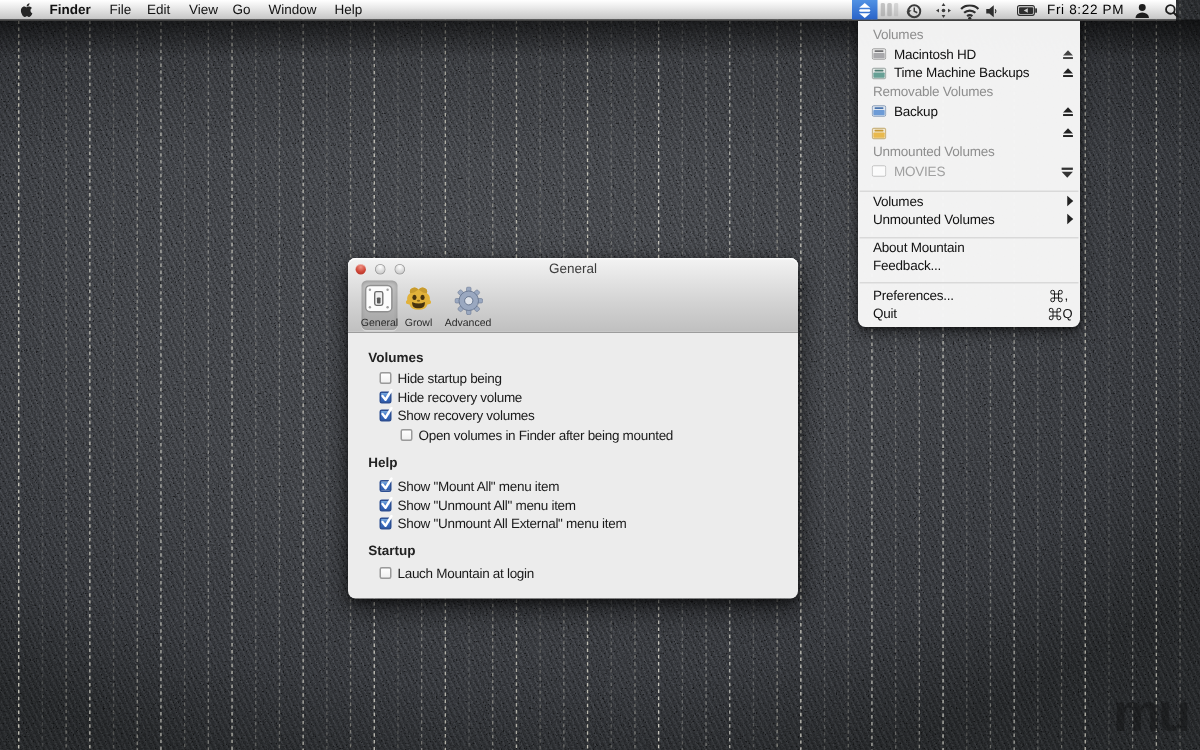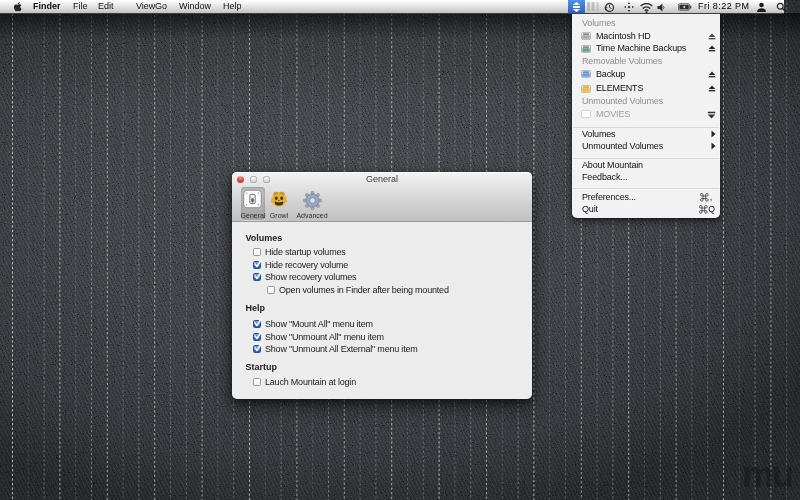--- a/index.html
+++ b/index.html
@@ -132,21 +132,21 @@
     <text x="742" y="487" font-size="36" font-family="Liberation Sans" fill="#131415" opacity="0.5" font-weight="bold" letter-spacing="-2">mu</text>
   </svg>
 
   <div id="menubar">
     <svg class="abs" style="left:13px;top:2.2px" width="9.5" height="9.5" viewBox="0 0 170 170">
       <path fill="#262626" d="M150.37 130.25c-2.45 5.66-5.35 10.87-8.71 15.66-4.58 6.53-8.33 11.05-11.22 13.56-4.48 4.12-9.28 6.23-14.42 6.35-3.69 0-8.14-1.05-13.32-3.18-5.197-2.12-9.973-3.17-14.34-3.17-4.58 0-9.492 1.05-14.746 3.17-5.262 2.13-9.501 3.24-12.742 3.35-4.929.21-9.842-1.96-14.746-6.52-3.13-2.73-7.045-7.41-11.735-14.04-5.032-7.08-9.169-15.29-12.41-24.65-3.471-10.11-5.211-19.9-5.211-29.378 0-10.857 2.346-20.221 7.045-28.068 3.693-6.303 8.606-11.275 14.755-14.925s12.793-5.51 19.948-5.629c3.915 0 9.049 1.211 15.429 3.591 6.362 2.388 10.447 3.599 12.238 3.599 1.339 0 5.877-1.416 13.57-4.239 7.275-2.618 13.415-3.702 18.445-3.275 13.63 1.1 23.87 6.473 30.68 16.153-12.19 7.386-18.22 17.731-18.1 31.002.11 10.337 3.86 18.939 11.23 25.769 3.34 3.17 7.07 5.62 11.22 7.36-.9 2.61-1.85 5.11-2.86 7.51zM119.11 7.24c0 8.102-2.96 15.667-8.86 22.669-7.12 8.324-15.732 13.134-25.071 12.375a25.222 25.222 0 0 1-.188-3.07c0-7.778 3.386-16.102 9.399-22.908 3.002-3.446 6.82-6.311 11.45-8.597 4.62-2.252 8.99-3.497 13.1-3.71.12 1.083.17 2.166.17 3.24z"></path>
     </svg>
     <div class="mb-item mb-bold" style="left:33px">Finder</div>
     <div class="mb-item" style="left:73px">File</div>
     <div class="mb-item" style="left:98px">Edit</div>
-    <div class="mb-item" style="left:136px">View</div>
+    <div class="mb-item" style="left:126px">View</div>
     <div class="mb-item" style="left:155px">Go</div>
     <div class="mb-item" style="left:179px">Window</div>
     <div class="mb-item" style="left:223px">Help</div>
 
     <div class="abs" style="left:568px;top:0;width:17px;height:13px;background:linear-gradient(#5192e4,#2a63c8);"></div>
     <svg class="abs" style="left:571px;top:1.5px" width="11" height="10" viewBox="0 0 11 10">
       <path fill="#fff" d="M5.5 0 L9.2 3.1 H1.8 Z"></path>
       <rect x="1.8" y="4.1" width="7.4" height="1.8" rx="0.9" fill="#fff"></rect>
       <path fill="#fff" d="M5.5 10 L9.2 6.9 H1.8 Z"></path>
     </svg>
@@ -238,21 +238,20 @@
     <svg class="dd-icon" style="top:55.4px" width="10" height="10" viewBox="0 0 20 20">
       <rect x="1" y="3" width="18" height="14" rx="2" fill="#dfe7f0" stroke="#6e86a8"></rect>
       <rect x="2.5" y="8.5" width="15" height="7" rx="1" fill="#6d9bd6"></rect>
       <rect x="4" y="5" width="12" height="2.4" rx="1" fill="#4a74ad"></rect>
     </svg>
     <svg class="dd-right" style="top:56.9px" width="8" height="7" viewBox="0 0 18 16">
         <path d="M9 1 L16.5 9 H1.5 Z" fill="#222"></path>
         <rect x="1.5" y="11.5" width="15" height="3" fill="#222"></rect>
       </svg>
 
-    <div class="dd-row dd-vol" style="top:68.3px">ELEMENTS</div>
     <svg class="dd-icon" style="top:69.8px" width="10" height="10" viewBox="0 0 20 20">
       <rect x="1" y="3" width="18" height="14" rx="2" fill="#f0e6cf" stroke="#b09040"></rect>
       <rect x="2.5" y="8.5" width="15" height="7" rx="1" fill="#e9b94d"></rect>
       <rect x="4" y="5" width="12" height="2.4" rx="1" fill="#c79833"></rect>
     </svg>
     <svg class="dd-right" style="top:71.3px" width="8" height="7" viewBox="0 0 18 16">
         <path d="M9 1 L16.5 9 H1.5 Z" fill="#222"></path>
         <rect x="1.5" y="11.5" width="15" height="3" fill="#222"></rect>
       </svg>
 
@@ -343,21 +342,21 @@
         <circle cx="19" cy="19" r="13" stroke="none"></circle>
       </g>
       <circle cx="19" cy="19" r="13" fill="none" stroke="#5f6e88" stroke-width="1"></circle>
       <circle cx="19" cy="19" r="5.5" fill="#dfe3ea" stroke="#5f6e88" stroke-width="1.2"></circle>
     </svg>
     <div class="abs" style="left:62px;top:39.5px;width:36px;text-align:center;font-size:7px;color:#2c2c2c;white-space:nowrap;">Advanced</div>
 
     <div class="sect" style="left:13.5px;top:61.3px;">Volumes</div>
     <div class="cbrow" style="left:21px;top:74.9px;">
         <div class="cb"></div>
-        <div class="lbl">Hide startup volumes</div>
+        <div class="lbl">Hide startup being</div>
       </div>
     <div class="cbrow" style="left:21px;top:87.8px;">
         <div class="cb cbc">
           <svg width="11" height="11" viewBox="0 0 22 22">
             <path d="M4 10 L8 15 L16 2" fill="none" stroke="#fff" stroke-width="3.2" stroke-linecap="round" stroke-linejoin="round"></path>
           </svg>
         </div>
         <div class="lbl">Hide recovery volume</div>
       </div>
     <div class="cbrow" style="left:21px;top:100.3px;">

